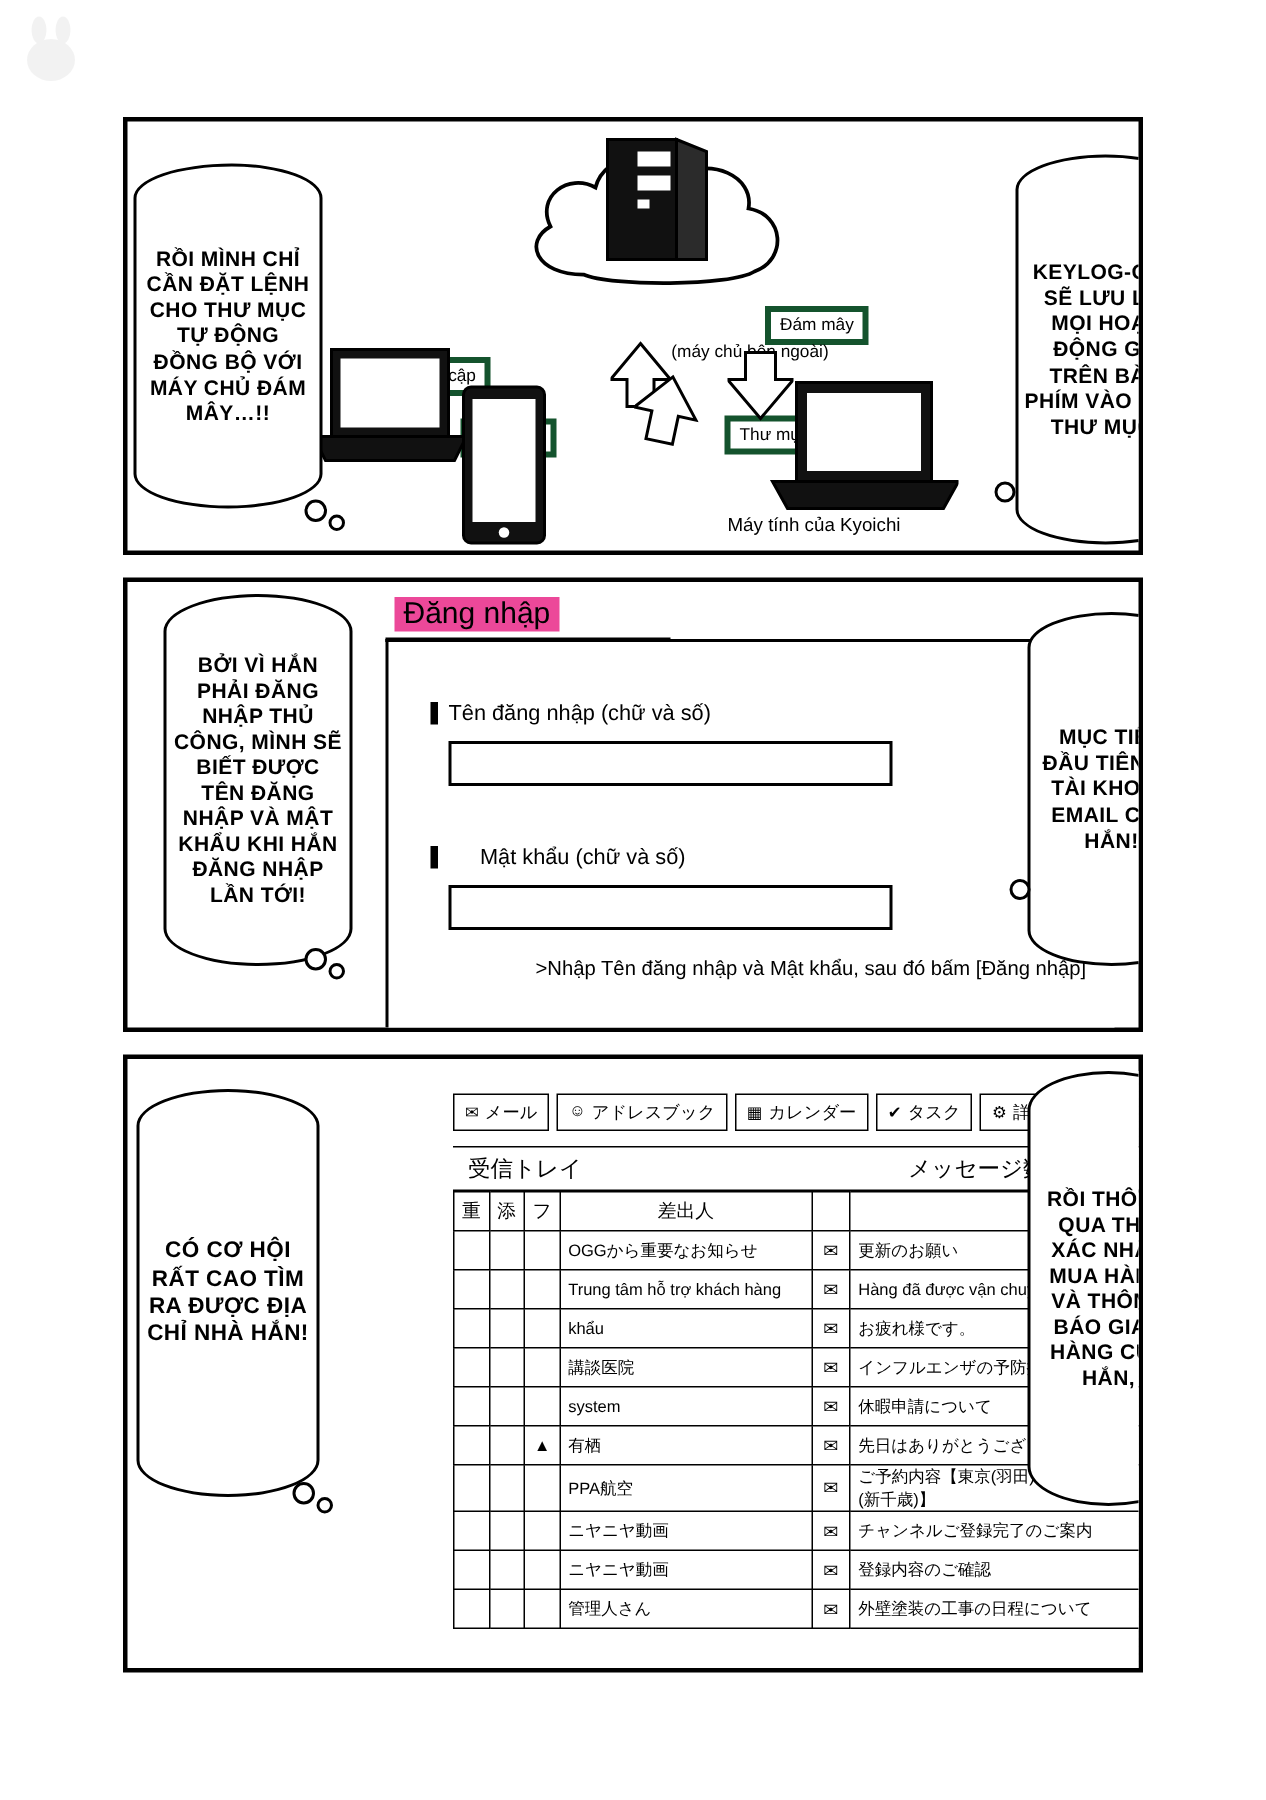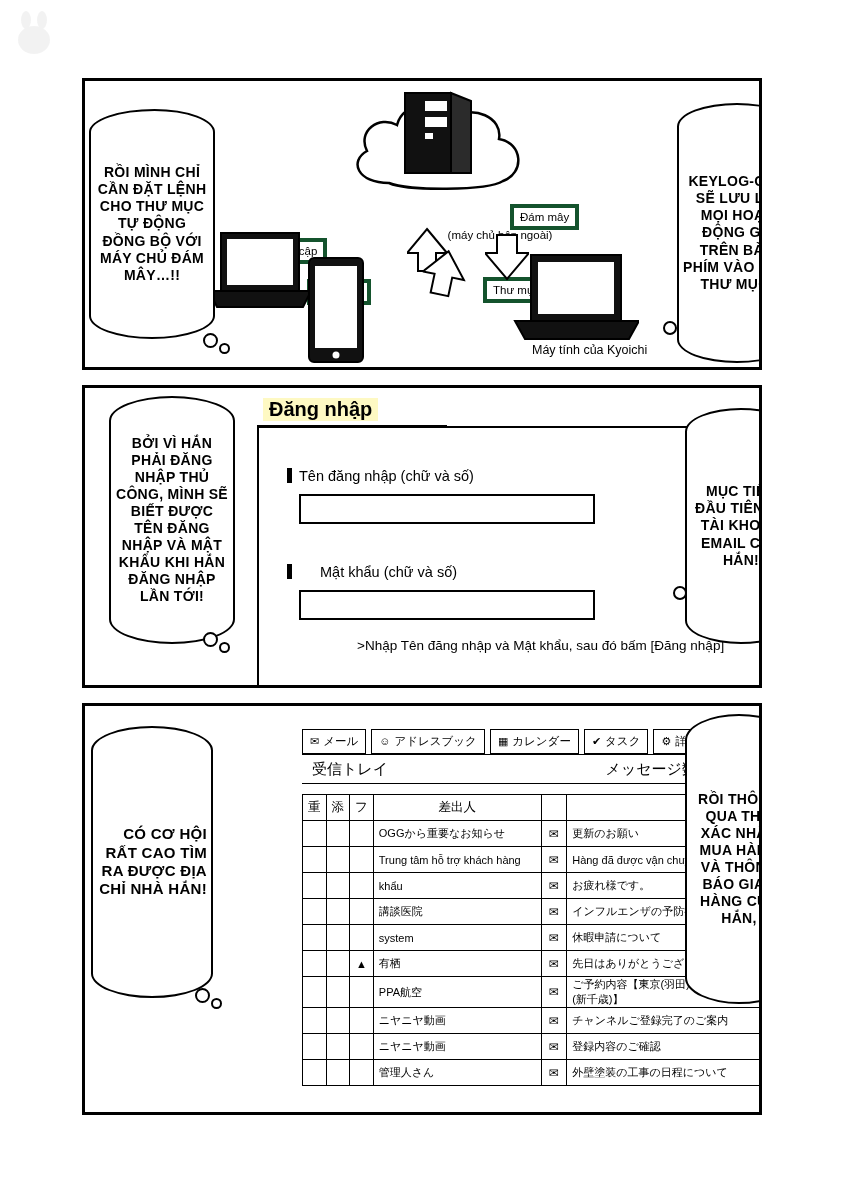--- a/index.html
+++ b/index.html
@@ -74,42 +74,41 @@
   }
 
   .laptop {
     position: absolute;
   }
   .caption-kyoichi {
     position: absolute;
     font-size: 12.5px;
     left: 400px; top: 262px;
     white-space: nowrap;
-    margin-left: 47px;
   }
 
   
   #panel2 { left: 82px; top: 385px; width: 680px; height: 303px; }
 
   .login-card {
     position: absolute;
     left: 172px; top: 38px;
     width: 486px; height: 262px;
     border: 2px solid #000;
     border-bottom: none;
     border-right: none;
     box-sizing: border-box;
     background: #fff;
   }
   .login-title {
     position: absolute;
     left: 178px; top: 10px;
     font-size: 20px;
-    font-weight: bold;
-    background: #fef9c3;
+    font-weight: normal;
+    background: #ec4899;
     padding: 0 6px;
     z-index: 4;
   }
   .login-title-underline {
     position: absolute;
     left: 172px; top: 37px;
     width: 190px; height: 3px;
     background: #000;
     z-index: 5;
   }
@@ -176,21 +175,21 @@
     display: flex;
     align-items: center;
     gap: 4px;
     white-space: nowrap;
     box-sizing: border-box;
   }
   .tb-ico { font-size: 11px; }
 
   .mail-header {
     position: absolute;
-    left: 100px; top: 40px;
+    left: 100px; top: 50px;
     width: 460px; height: 30px;
     border-top: 1.8px solid #000;
     border-bottom: 1.8px solid #000;
     box-sizing: border-box;
     display: flex;
     align-items: center;
     justify-content: space-between;
     padding: 0 10px;
     font-size: 15px;
     background: #fff;
@@ -469,21 +468,21 @@
             <td class="col-w1"></td>
             <td class="col-w1 flagcell"></td>
             <td class="col-sender">管理人さん</td>
             <td class="col-ico mail-ico">✉</td>
             <td class="col-subject">外壁塗装の工事の日程について</td>
           </tr>
         </tbody>
       </table>
     </div>
 
-    <div class="balloon" style="left:6px; top:20px; width:122px; height:272px; border-radius:50%/9%; font-size:15px;text-align:right;">
+    <div class="balloon" style="left:6px; top:20px; width:122px; height:272px; border-radius:50%/9%; font-size:15px;">
       <span class="txt">CÓ CƠ HỘI RẤT CAO TÌM RA ĐƯỢC ĐỊA CHỈ NHÀ HẮN!</span>
     </div>
     <div class="dot" style="left:110px; top:282px; width:11px; height:11px;"></div>
     <div class="dot" style="left:126px; top:292px; width:7px; height:7px;"></div>
 
     <div class="balloon" style="left:600px; top:8px; width:108px; height:290px; border-radius:50%/9%; font-size:14px;">
       <span class="txt">RỒI THÔNG QUA THƯ XÁC NHẬN MUA HÀNG VÀ THÔNG BÁO GIAO HÀNG CỦA HẮN,</span>
     </div>
   </div>
 

